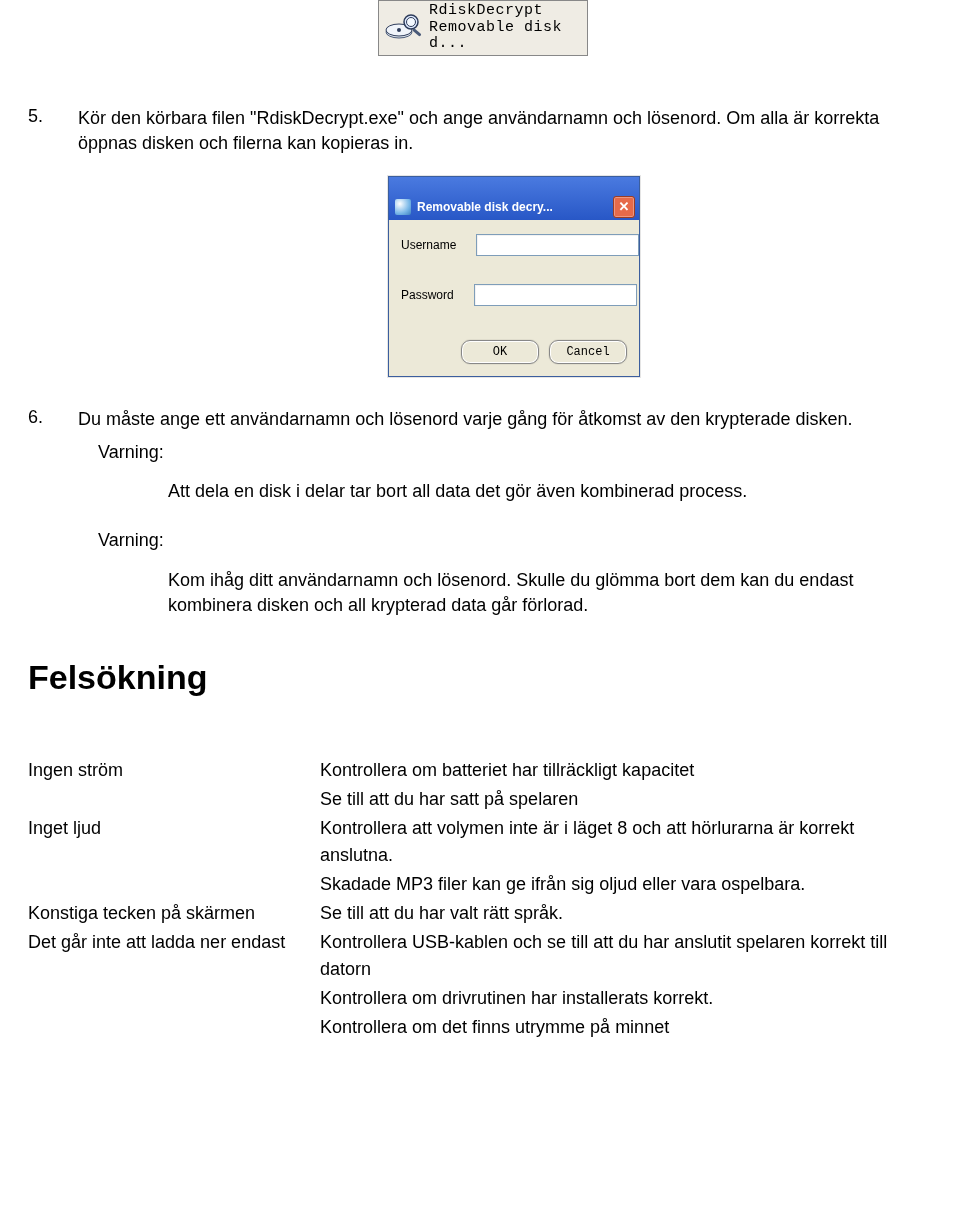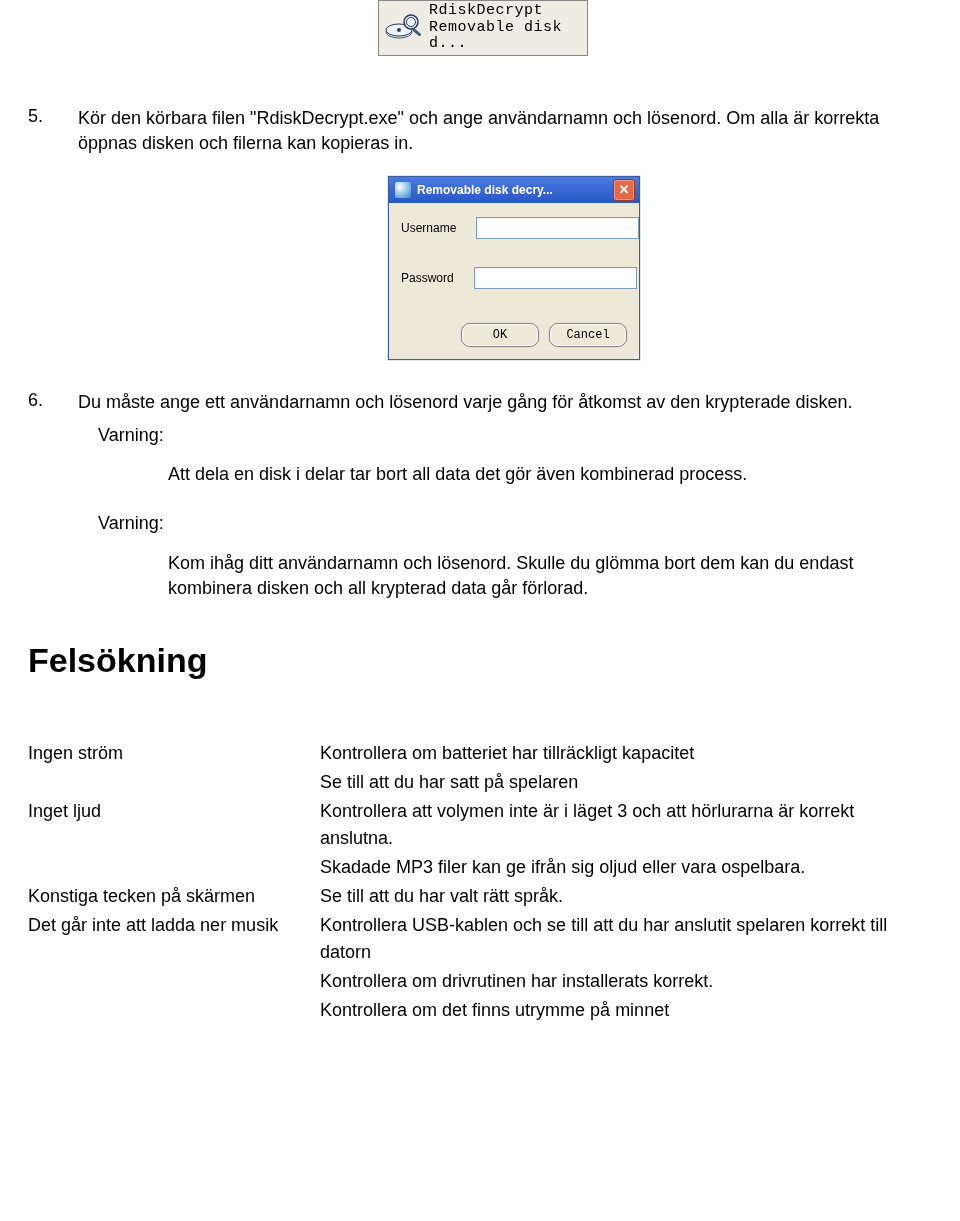--- a/index.html
+++ b/index.html
@@ -54,21 +54,21 @@
     font-family: Tahoma, Arial, sans-serif;
     font-size: 12px;
   }
   .dlg-title {
     height: 26px;
     background: linear-gradient(#4a7ae0, #2857c6 60%, #l2451b8);
     background: linear-gradient(#4a7ae0, #2857c6);
     color: #fff;
     display: flex;
     align-items: center;
-    padding: 0 4px 0 6px;
+    padding: 17px 4px 0 6px;
     gap: 6px;
     font-weight: bold;
   }
   .dlg-title .title-icon {
     width: 16px; height: 16px;
     background: radial-gradient(circle at 30% 30%, #fff, #7ab8e8 60%, #3a7fbf);
     border-radius: 2px;
   }
   .dlg-title .spacer { flex: 1; }
   .dlg-title .close {
@@ -217,32 +217,32 @@
       <tr>
         <td>Ingen ström</td>
         <td>Kontrollera om batteriet har tillräckligt kapacitet</td>
       </tr>
       <tr>
         <td></td>
         <td>Se till att du har satt på spelaren</td>
       </tr>
       <tr>
         <td>Inget ljud</td>
-        <td>Kontrollera att volymen inte är i läget 3 och att hörlurarna är korrekt anslutna.</td>
+        <td>Kontrollera att volymen inte är i läget 8 och att hörlurarna är korrekt anslutna.</td>
       </tr>
       <tr>
         <td></td>
         <td>Skadade MP3 filer kan ge ifrån sig oljud eller vara ospelbara.</td>
       </tr>
       <tr>
         <td>Konstiga tecken på skärmen</td>
         <td>Se till att du har valt rätt språk.</td>
       </tr>
       <tr>
-        <td>Det går inte att ladda ner musik</td>
+        <td>Det går inte att ladda ner endast</td>
         <td>Kontrollera USB-kablen och se till att du har anslutit spelaren korrekt till datorn</td>
       </tr>
       <tr>
         <td></td>
         <td>Kontrollera om drivrutinen har installerats korrekt.</td>
       </tr>
       <tr>
         <td></td>
         <td>Kontrollera om det finns utrymme på minnet</td>
       </tr>

